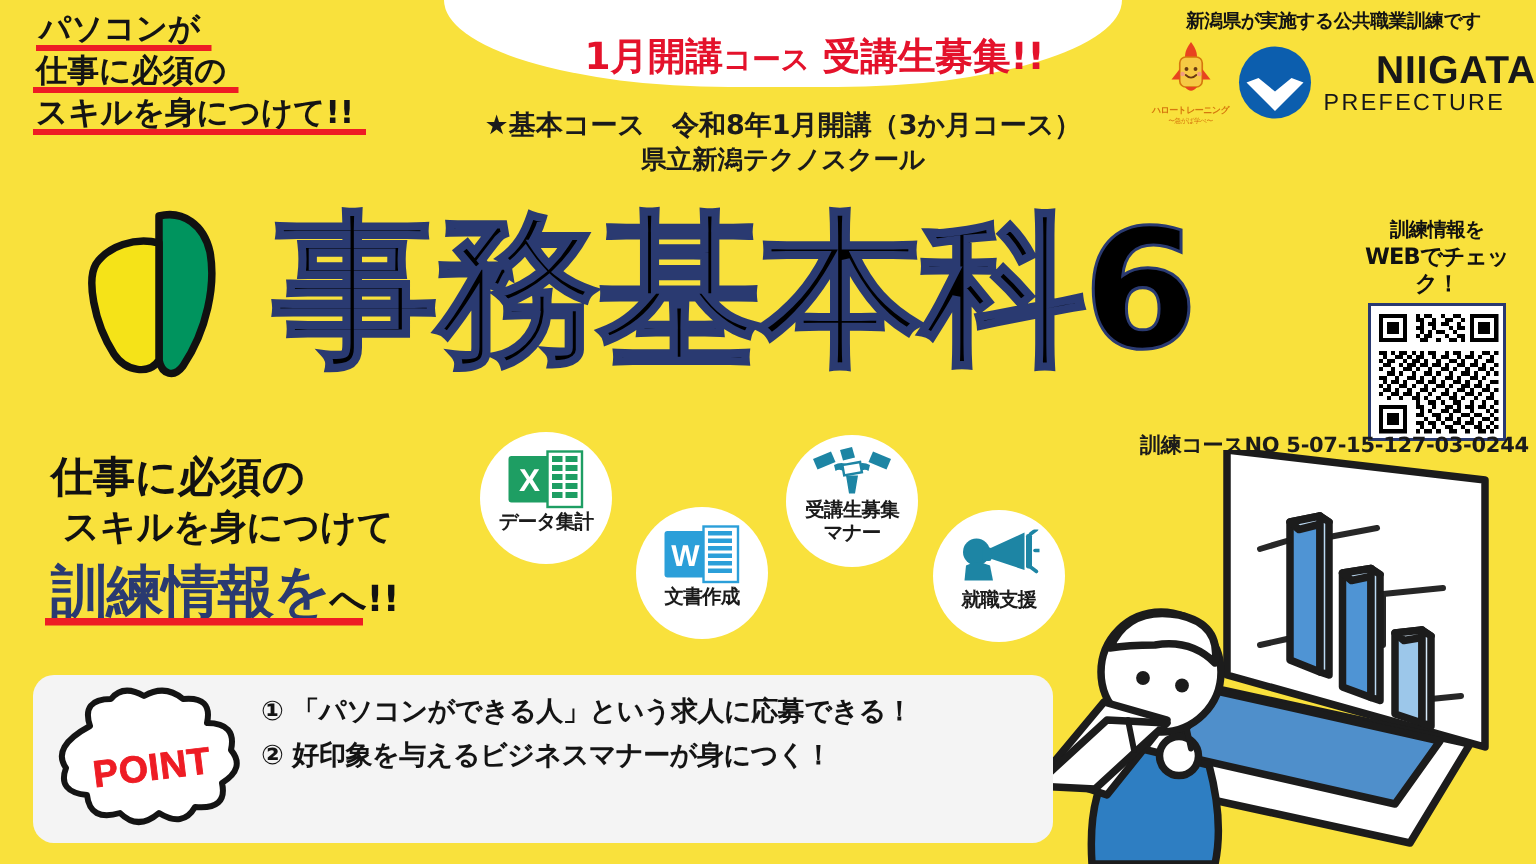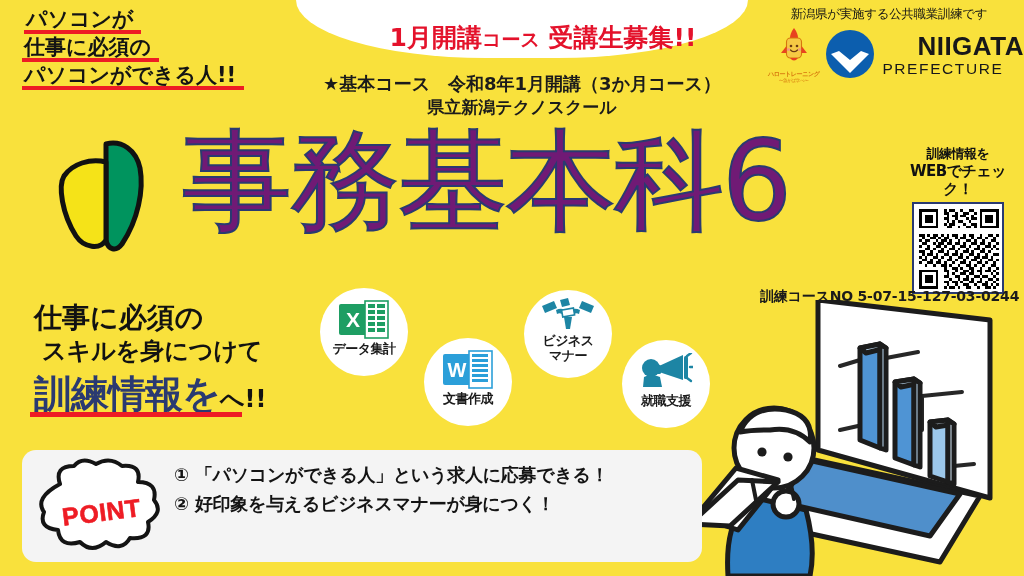--- a/index.html
+++ b/index.html
@@ -45,21 +45,21 @@
   
   .subhead{
     position:absolute;left:296px;top:72px;width:452px;text-align:center;
     font-weight:bold;color:#1b1b1b;line-height:1.32;
   }
   .subhead .l1{font-size:18px;white-space:nowrap;}
   .subhead .l2{font-size:17px;}
   
   .pref{position:absolute;left:762px;top:6px;width:254px;}
   .pref-cap{
-    font-size:12.5px;font-weight:normal;color:#141414;text-align:center;
+    font-size:12.5px;font-weight:bold;color:#141414;text-align:center;
     letter-spacing:-0.3px;white-space:nowrap;
   }
   .pref-row{display:flex;align-items:center;gap:6px;margin-top:3px;padding-left:6px;}
   .hello-mark{width:56px;text-align:center;}
   .hello-mark .ht-cap{
     font-size:6px;color:#D6770D;font-weight:bold;line-height:1.15;margin-top:1px;
     white-space:nowrap;letter-spacing:-0.4px;
   }
   .hello-mark .ht-cap2{font-size:4.5px;color:#D6770D;letter-spacing:-0.3px;}
   .niigata-logo{display:flex;align-items:center;gap:7px;}
@@ -69,22 +69,22 @@
     font-family:"Liberation Sans",sans-serif;
     margin-left:35px;
   }
   .niigata-text .n2{
     font-size:15.5px;color:#17171a;letter-spacing:1.6px;margin-top:2px;
     font-family:"Liberation Sans",sans-serif;
   }
   
   .wakaba{position:absolute;left:48px;top:134px;}
   .maintitle{
-    position:absolute;left:182px;top:126px;
-    font-size:110px;font-weight:normal;color:#701a75;
+    position:absolute;left:182px;top:138px;
+    font-size:110px;font-weight:bold;color:#000000;
     letter-spacing:-2px;line-height:1;white-space:nowrap;
     font-family:"DejaVu Sans","Liberation Sans",sans-serif;
     -webkit-text-stroke:2px #2A3A71;
   }
   
   .qr-block{position:absolute;left:896px;top:146px;width:124px;text-align:center;}
   .qr-cap{font-size:13px;font-weight:bold;color:#111;line-height:1.2;letter-spacing:-0.5px;}
   .qr-cap .c2{font-size:15px;}
   .qr-frame{
     width:92px;height:92px;margin:4px auto 0;background:#fff;
@@ -148,21 +148,21 @@
 <div id="poster">
 
   <div class="tl-block">
     <div class="tl-row">
       <span class="tl-line">パソコンが</span>
     </div>
     <div class="tl-row">
       <span class="tl-line">仕事に必須の</span>
     </div>
     <div class="tl-row">
-      <span class="tl-line">パソコンができる人!!</span>
+      <span class="tl-line">スキルを身につけて!!</span>
     </div>
   </div>
 
   <div class="top-banner">
     <div class="top-banner-text"><span>1月開講</span><span class="small">コース</span><span>  受講生募集!!</span></div>
   </div>
 
   <div class="subhead">
     <div class="l1">★基本コース　令和8年1月開講（3か月コース）</div>
     <div class="l2">県立新潟テクノスクール</div>
@@ -490,21 +490,21 @@
           <path d="M54 8 L42 3 L39 10 L51 15 Z"></path>
           <path d="M20 2 L28 0 L30 7 L22 9 Z"></path>
           <path d="M16 12 Q22 9 27 13 L24 17 Q20 14 17 16 Z"></path>
           <path d="M40 12 Q34 9 29 13 L32 17 Q36 14 39 16 Z"></path>
           <path d="M24 19 L32 19 L30 31 L26 31 Z"></path>
         </g>
         <rect x="22" y="11" width="12" height="7" fill="#ffffff" stroke="#1D85A4" stroke-width="1.6" transform="rotate(-10 28 14)"></rect>
       </svg>
     </div>
     <div class="cap">
-      <div>ビジネス</div>
+      <div>受講生募集</div>
       <div>マナー</div>
     </div>
   </div>
 
   <div class="circ" id="circ-support">
     <div class="icon-wrap">
       <svg width="54" height="38" viewBox="0 0 54 38">
         <g fill="#1D85A4">
           <circle cx="12" cy="15" r="9"></circle>
           <path d="M5 24 Q12 20 21 24 L23 34 L4 34 Z"></path>

